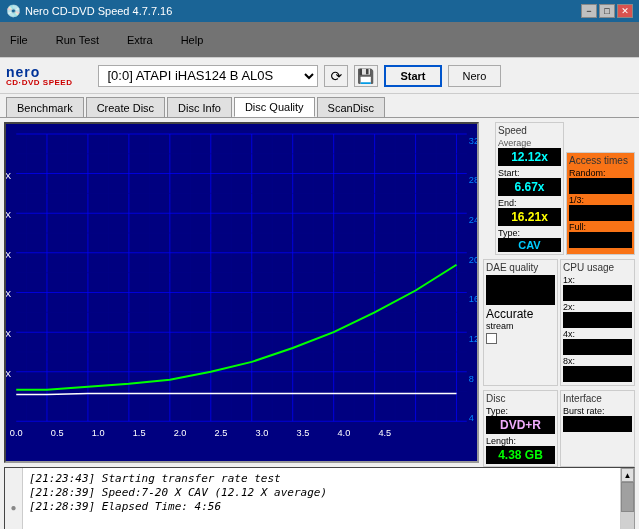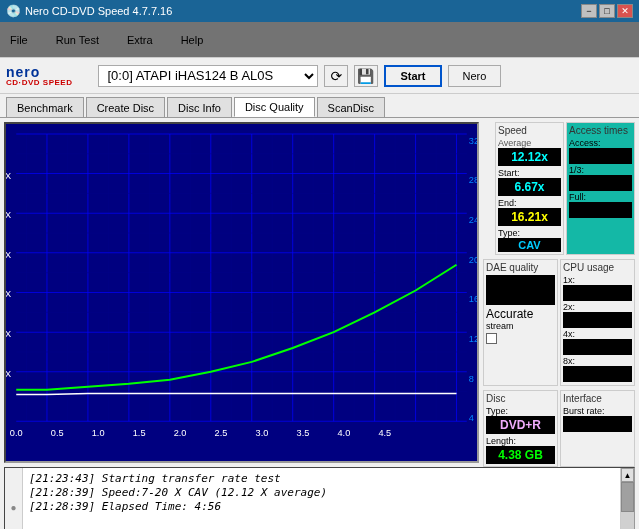--- a/index.html
+++ b/index.html
@@ -399,23 +399,23 @@
         <div style="font-size:9px; color:#555;">Average</div>
         <div class="value-box cyan">12.12x</div>
         <div style="font-size:9px;">Start:</div>
         <div class="value-box cyan">6.67x</div>
         <div style="font-size:9px;">End:</div>
         <div class="value-box cyan" style="color:#ffff00;">16.21x</div>
         <div style="font-size:9px; margin-top:1px;">Type:</div>
         <div style="font-size:11px; font-weight:bold; color:#00ccff; background:#000; text-align:center; padding:1px;">CAV</div>
       </div>
 
-      <div style="flex:1; border:1px solid #ccc; padding:2px; background:#14b8a6;">
+      <div style="flex:1; border:1px solid #ccc; padding:2px; background:#f97316;margin-top:30px;">
         <div class="panel-title">Access times</div>
-        <div style="font-size:9px;">Access:</div>
+        <div style="font-size:9px;">Random:</div>
         <div class="black-box"></div>
         <div style="font-size:9px;">1/3:</div>
         <div class="black-box"></div>
         <div style="font-size:9px;">Full:</div>
         <div class="black-box"></div>
       </div>
     </div>
 
     <div style="display:flex; gap:2px; margin-top:2px;">
 

